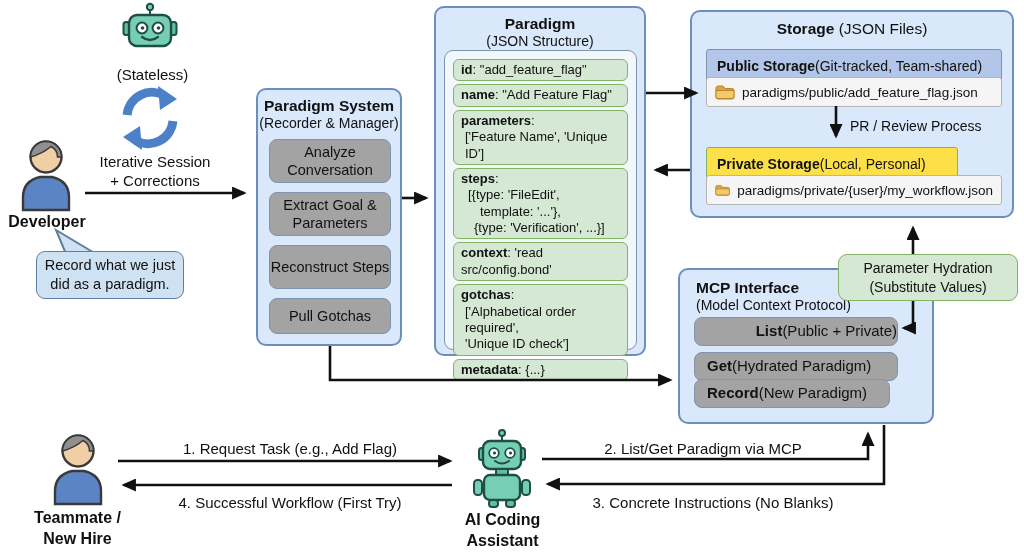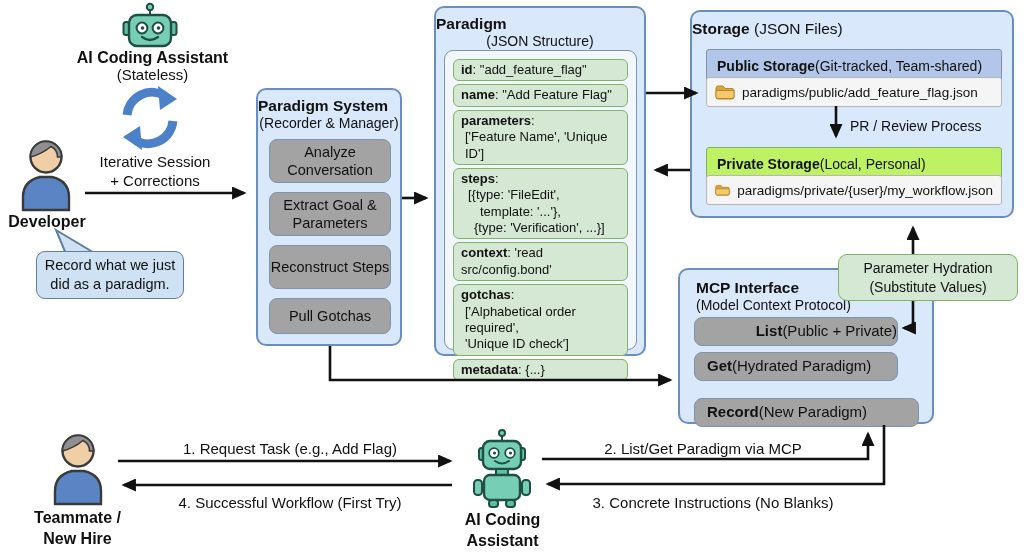--- a/index.html
+++ b/index.html
@@ -9,21 +9,21 @@
   .panel-blue{background:#dae8fc;border:2px solid #6c8ebf;border-radius:10px;}
   .panel-inner{background:#f2f7fd;border:1.6px solid #7d94ab;border-radius:9px;}
   .row-gray{background:#a3a3a3;border:1.6px solid #7d94ab;border-radius:8px;
             display:flex;align-items:center;justify-content:center;text-align:center;
             font-size:14.5px;line-height:1.25;}
   .row-gray.left{justify-content:flex-start;text-align:left;padding-left:12px;font-size:15px;}
   .green-box{background:#d5e8d4;border:1.6px solid #82b366;border-radius:7px;}
   .pfield{background:#d5e8d4;border:1.6px solid #82b366;border-radius:6px;
           margin:3px 8px;padding:2px 7px;font-size:13px;line-height:1.26;}
   .pkey{font-weight:bold;}
-  .title{font-weight:bold;text-align:left;font-size:15.5px;}
+  .title{font-weight:bold;text-align:center;font-size:15.5px;}
   .subtitle{text-align:center;font-size:14px;}
   .hdr-row{border:1.6px solid #7d94ab;display:flex;align-items:center;padding:16px 10px;
            font-size:14px;border-radius:3px;}
   .file-row{background:#f5f5f5;border:1.4px solid #b5b5b5;display:flex;align-items:center;
             gap:7px;padding:0 8px;font-size:13.5px;border-radius:3px;}
   .lbl{position:absolute;text-align:center;font-size:15px;}
   .lbl-b{font-weight:bold;font-size:16px;line-height:20px;}
   .ind-a{padding-left:7px}.ind-b{padding-left:19px}.ind-c{padding-left:13px}.ind-d{padding-left:4px}
   svg{display:block}
 </style>
@@ -59,21 +59,20 @@
     <circle cx="28" cy="5" r="3.2" fill="#76cfb4" stroke="#1f4f44" stroke-width="2"></circle>
     <rect x="1.5" y="20" width="6" height="13" rx="2.5" fill="#5fbfa0" stroke="#1f4f44" stroke-width="2"></rect>
     <rect x="48.5" y="20" width="6" height="13" rx="2.5" fill="#5fbfa0" stroke="#1f4f44" stroke-width="2"></rect>
     <rect x="7" y="13" width="42" height="31" rx="8" fill="#76cfb4" stroke="#1f4f44" stroke-width="2.4"></rect>
     <circle cx="20" cy="26" r="5.4" fill="#fff" stroke="#1f4f44" stroke-width="2"></circle>
     <circle cx="36" cy="26" r="5.4" fill="#fff" stroke="#1f4f44" stroke-width="2"></circle>
     <circle cx="20.5" cy="26" r="1.8" fill="#1f4f44"></circle>
     <circle cx="36.5" cy="26" r="1.8" fill="#1f4f44"></circle>
     <path d="M20,35 q8,6 16,0" stroke="#1f4f44" stroke-width="2.2" fill="none" stroke-linecap="round"></path>
   </svg>
-  <div class="abs z2 lbl lbl-b" style="left:55px;top:48px;width:195px;">AI Coding Assistant</div>
   <div class="abs z2 lbl" style="left:55px;top:66px;width:195px;">(Stateless)</div>
 
   <svg class="abs z2" style="left:113px;top:83px;" width="74" height="70" viewBox="0 0 74 70">
     <path d="M14,32 A25,25 0 0 1 52,13" stroke="#4c80c9" stroke-width="9" fill="none"></path>
     <polygon points="45,3 64,16 47,27" fill="#4c80c9"></polygon>
     <path d="M60,38 A25,25 0 0 1 22,57" stroke="#4c80c9" stroke-width="9" fill="none"></path>
     <polygon points="29,67 10,54 27,43" fill="#4c80c9"></polygon>
   </svg>
   <div class="abs z2 lbl" style="left:85px;top:153px;width:140px;">Iterative Session</div>
   <div class="abs z2 lbl" style="left:85px;top:172px;width:140px;">+ Corrections</div>
@@ -147,21 +146,21 @@
         <span> (Git-tracked, Team-shared)</span>
     </div>
     <div class="abs file-row" style="left:14px;top:65px;width:296px;height:30px;">
       <svg width="20" height="16" viewBox="0 0 20 16">
         <path d="M1,4 q0,-2 2,-2 h5 l2,2.5 h7 q2,0 2,2 v6.5 q0,2 -2,2 h-14 q-2,0 -2,-2 z" fill="#d9a43b" stroke="#b9862c" stroke-width="1"></path>
         <path d="M1,6.5 h18 v6 q0,2 -2,2 h-14 q-2,0 -2,-2 z" fill="#f3c96b" stroke="#b9862c" stroke-width="1"></path>
       </svg>
       <span>paradigms/public/add_feature_flag.json</span>
     </div>
     <div class="abs" style="left:158px;top:106px;font-size:14px;">PR / Review Process</div>
-    <div class="abs hdr-row" style="left:14px;top:135px;width:296px;height:28px;background:#bef264;border-color:#82b366;">
+    <div class="abs hdr-row" style="left:14px;top:135px;width:252px;height:28px;background:#fde047;border-color:#82b366;">
       <span style="font-weight:bold">Private Storage</span>
         <span> (Local, Personal)</span>
     </div>
     <div class="abs file-row" style="left:14px;top:163px;width:296px;height:30px;">
       <svg width="20" height="16" viewBox="0 0 20 16">
         <path d="M1,4 q0,-2 2,-2 h5 l2,2.5 h7 q2,0 2,2 v6.5 q0,2 -2,2 h-14 q-2,0 -2,-2 z" fill="#d9a43b" stroke="#b9862c" stroke-width="1"></path>
         <path d="M1,6.5 h18 v6 q0,2 -2,2 h-14 q-2,0 -2,-2 z" fill="#f3c96b" stroke="#b9862c" stroke-width="1"></path>
       </svg>
       <span>paradigms/private/{user}/my_workflow.json</span>
     </div>
@@ -171,21 +170,21 @@
     <div style="margin:9px 0 0 16px;font-weight:bold;font-size:15.5px;">MCP Interface</div>
     <div style="margin-left:16px;font-size:14px;">(Model Context Protocol)</div>
     <div class="abs row-gray left" style="left:14px;top:47px;width:204px;height:29px;justify-content:flex-end;">
       <span style="font-weight:bold">List</span>
         <span> (Public + Private)</span>
     </div>
     <div class="abs row-gray left" style="left:14px;top:82px;width:204px;height:29px;">
       <span style="font-weight:bold">Get</span>
         <span> (Hydrated Paradigm)</span>
     </div>
-    <div class="abs row-gray left" style="left:14px;top:128px;width:225px;height:29px;">
+    <div class="abs row-gray left" style="left:14px;top:109px;width:196px;height:29px;">
       <span style="font-weight:bold">Record</span>
         <span> (New Paradigm)</span>
     </div>
   </div>
 
   <div class="abs z4 green-box" style="left:838px;top:254px;width:180px;height:47px;display:flex;flex-direction:column;
               justify-content:center;text-align:center;font-size:14px;line-height:1.3;border-radius:9px;">
     <div>Parameter Hydration</div>
     <div>(Substitute Values)</div>
   </div>

